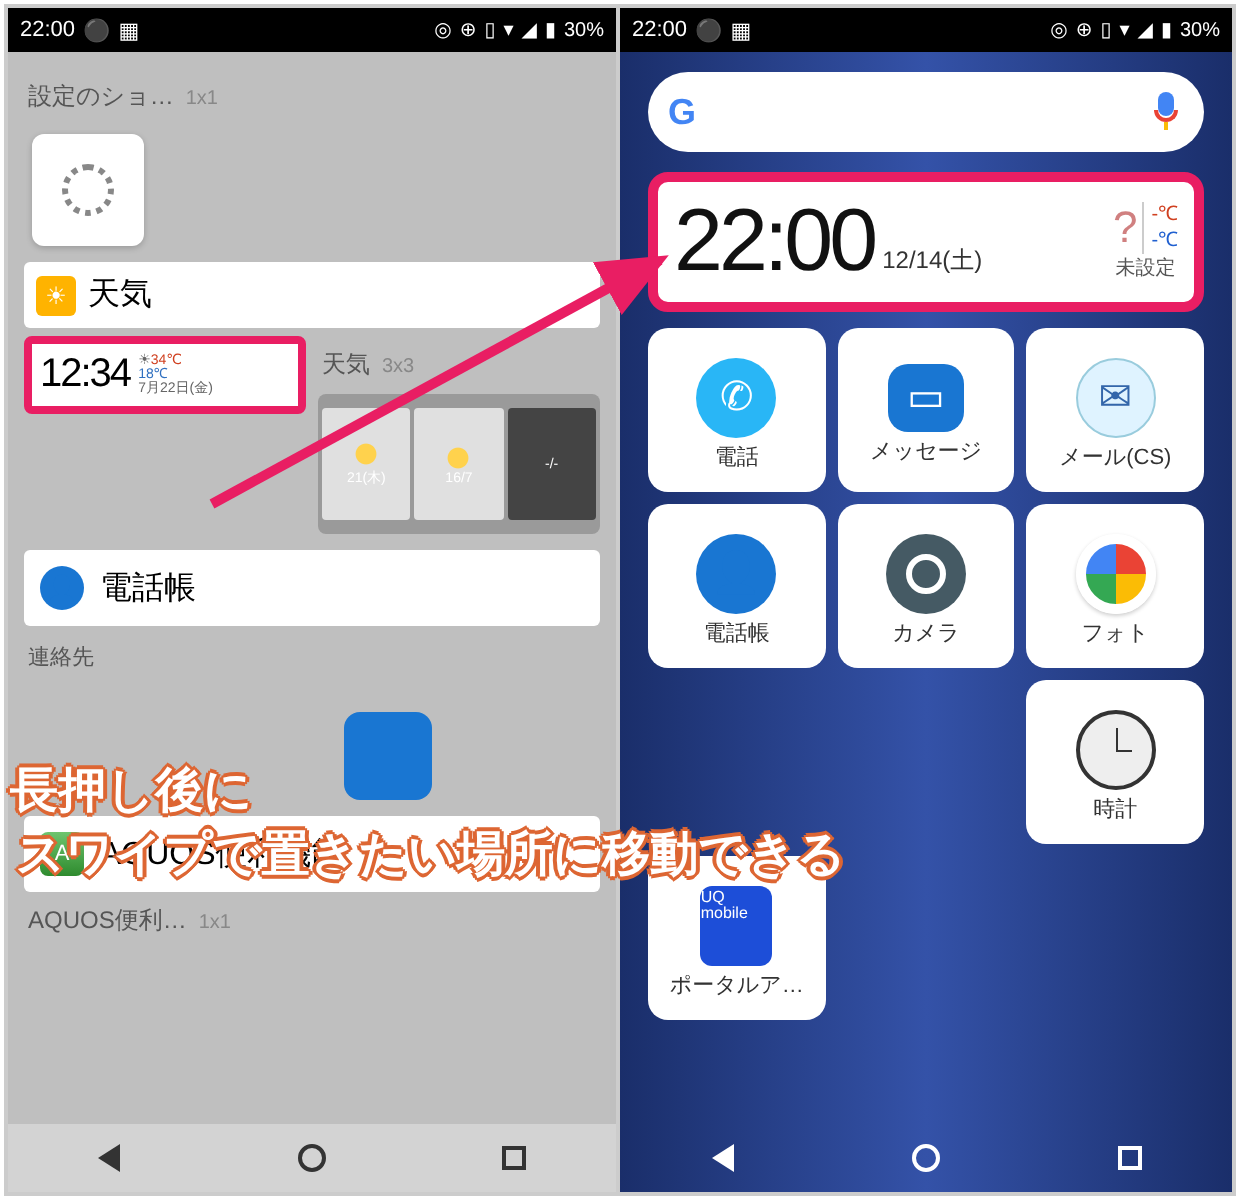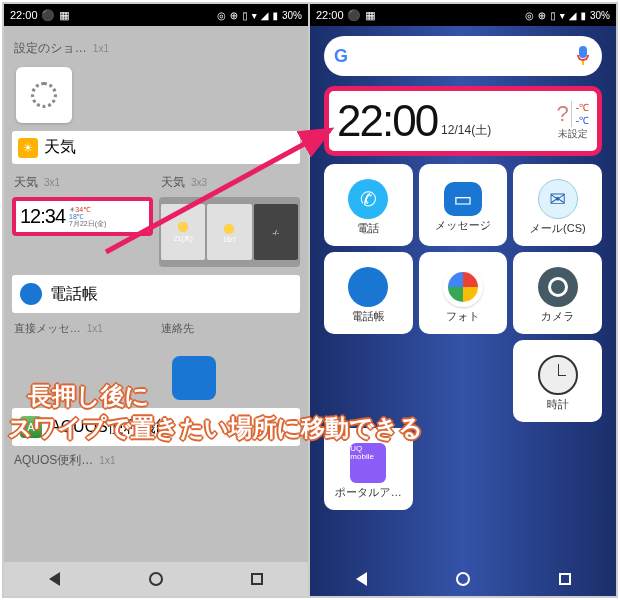--- a/index.html
+++ b/index.html
@@ -72,40 +72,40 @@
 .ic-mailcs { background:#dff3ff; color:#36a; border:1px solid #9cd; }
 .ic-contacts { background:#1976d2; color:#fff; }
 .ic-camera { background:#455a64; color:#fff; position:relative;}
 .ic-camera::after { content:""; width:14px; height:14px; border:3px solid #fff; border-radius:50%; position:absolute;}
 .ic-photos { background:conic-gradient(#ea4335 0 90deg,#fbbc05 90deg 180deg,#34a853 180deg 270deg,#4285f4 270deg 360deg); border:5px solid #fff; box-shadow:0 1px 2px rgba(0,0,0,.2);}
 .ic-clock { background:#eee; border:2px solid #333; position:relative;}
 .ic-clock::before { content:""; position:absolute; width:1px; height:11px; background:#333; left:50%; top:20%; }
 .ic-clock::after { content:""; position:absolute; width:8px; height:1px; background:#333; left:50%; top:50%; }
 .ic-calc { background:#455a64; border-radius:8px; width:36px; height:42px; color:#fff; font-size:8px; display:grid; grid-template-columns:1fr 1fr; gap:1px; padding:10px 3px 3px;}
 .ic-calc span { background:#6a7b82; border-radius:1px; }
-.ic-uq { background:#8b5cf6; color:#fff; font-size:8px; border-radius:6px; width:36px;height:40px; line-height:1.1; padding-top:2px;}
+.ic-uq { background:#1d4ed8; color:#fff; font-size:8px; border-radius:6px; width:36px;height:40px; line-height:1.1; padding-top:2px;}
 .ic-google-folder { display:grid; grid-template-columns:1fr 1fr; gap:2px; padding:5px; border:1px solid #ddd; border-radius:10px; background:#fafafa; width:42px;height:42px;}
 .gf { width:100%; height:100%; border-radius:3px; }
 
 
 .navbar { position:absolute; bottom:0; left:0; right:0; height:34px; display:flex; align-items:center; justify-content:space-around; }
 .nav-l { background:#d3d3d3; }
 .nav-r { background:transparent; }
 .nav-item { width:26px; height:18px; display:flex; align-items:center; justify-content:center; color:#333;}
 .nav-r .nav-item { color:#fff; }
 .tri { width:0; height:0; border-top:7px solid transparent; border-bottom:7px solid transparent; border-right:11px solid currentColor;}
 .circ { width:14px; height:14px; border:2px solid currentColor; border-radius:50%; }
 .sq { width:12px; height:12px; border:2px solid currentColor; }
 
 
 .arrow-svg { position:absolute; top:0; left:0; width:620px; height:600px; pointer-events:none; z-index:20; }
 
 
 .caption { position:absolute; z-index:25; font-size:24px; font-weight:bold; color:#fff; text-shadow: -1px -1px 0 #d63, 1px -1px 0 #d63, -1px 1px 0 #d63, 1px 1px 0 #d63, -2px 0 0 #d63, 2px 0 0 #d63, 0 -2px 0 #d63, 0 2px 0 #d63; line-height:1.3; }
-.caption1 { left:28px; top:380px; }
+.caption1 { left:5px; top:380px; }
 .caption2 { left:8px; top:412px; }
 </style>
 </head>
 <body>
 
 <div class="frame">
 
 <div class="phone phone-left">
   <div class="statusbar">
     <div class="sb-left">
@@ -130,21 +130,20 @@
           <div class="gear"></div>
         </div>
 
     <div class="weather-header">
       <div class="weather-icon">☀</div>
       <span>天気</span>
     </div>
 
     <div class="widget-grid">
       <div class="widget-col">
-        <div class="section-label"><span>天気</span><span class="size-tag">3x1</span></div>
         <div class="weather-3x1">
           <span class="w31-time">12:34</span>
           <div class="w31-right">
             <div>☀<span class="w31-temp">34℃</span></div>
             <div><span style="color:#3070c0">18℃</span></div>
             <div>7月22日(金)</div>
           </div>
         </div>
       </div>
       <div class="widget-col">
@@ -163,21 +162,20 @@
               </div>
         </div>
       </div>
     </div>
 
     <div class="contacts-header">
       <div class="contact-icon">👤</div>
       <span>電話帳</span>
     </div>
     <div class="contact-row">
-      <div class="contact-cell"><span>直接メッセ…</span><span class="size-tag">1x1</span></div>
       <div class="contact-cell"><span>連絡先</span></div>
     </div>
 
     <div style="height:14px"></div>
     <div style="width:44px;height:44px;background:#1976d2;border-radius:8px;margin-left:160px;"></div>
 
     <div class="aquos-header">
       <div class="aquos-icon">A</div>
       <span>AQUOS便利機能</span>
     </div>
@@ -251,26 +249,26 @@
           </div>
       <div class="app-tile">
             <div class="app-icon ic-mailcs">✉</div>
             <div class="app-label">メール(CS)</div>
           </div>
       <div class="app-tile">
             <div class="app-icon ic-contacts">👤</div>
             <div class="app-label">電話帳</div>
           </div>
       <div class="app-tile">
+            <div class="app-icon ic-camera"></div>
+            <div class="app-label">カメラ</div>
+          </div>
+      <div class="app-tile">
             <div class="app-icon ic-photos"></div>
             <div class="app-label">フォト</div>
-          </div>
-      <div class="app-tile">
-            <div class="app-icon ic-camera"></div>
-            <div class="app-label">カメラ</div>
           </div>
       <div class="app-tile" style="visibility:hidden"></div>
       <div class="app-tile" style="visibility:hidden"></div>
       <div class="app-tile">
             <div class="app-icon ic-clock"></div>
             <div class="app-label">時計</div>
           </div>
       <div class="app-tile">
             <div class="ic-uq">UQ<br>mobile</div>
             <div class="app-label">ポータルア…</div>

